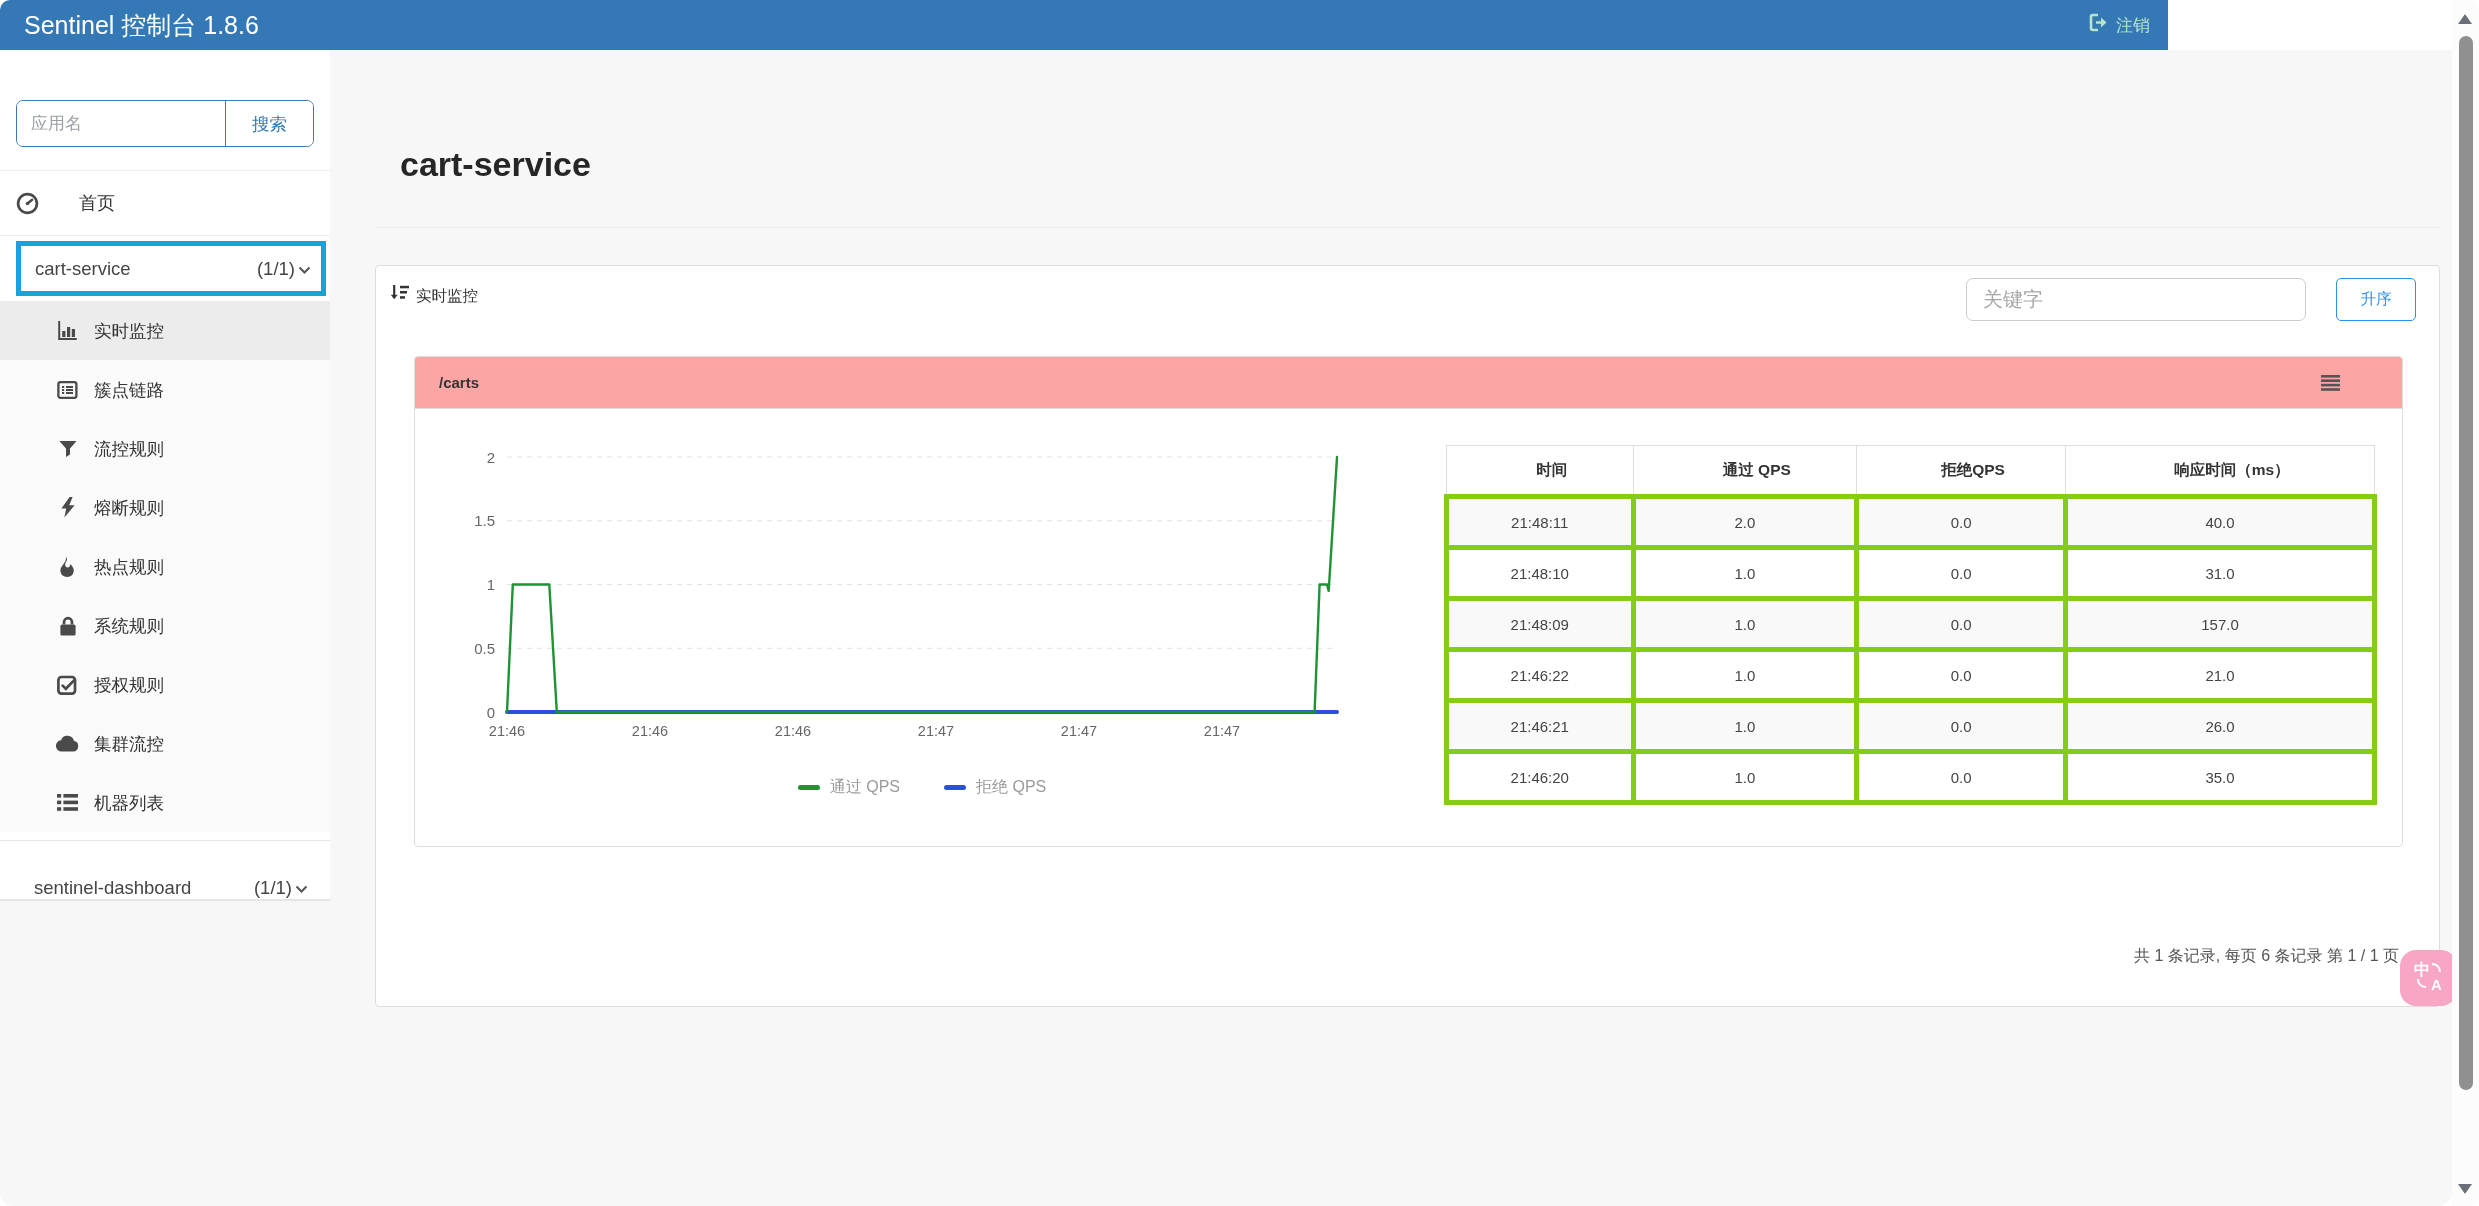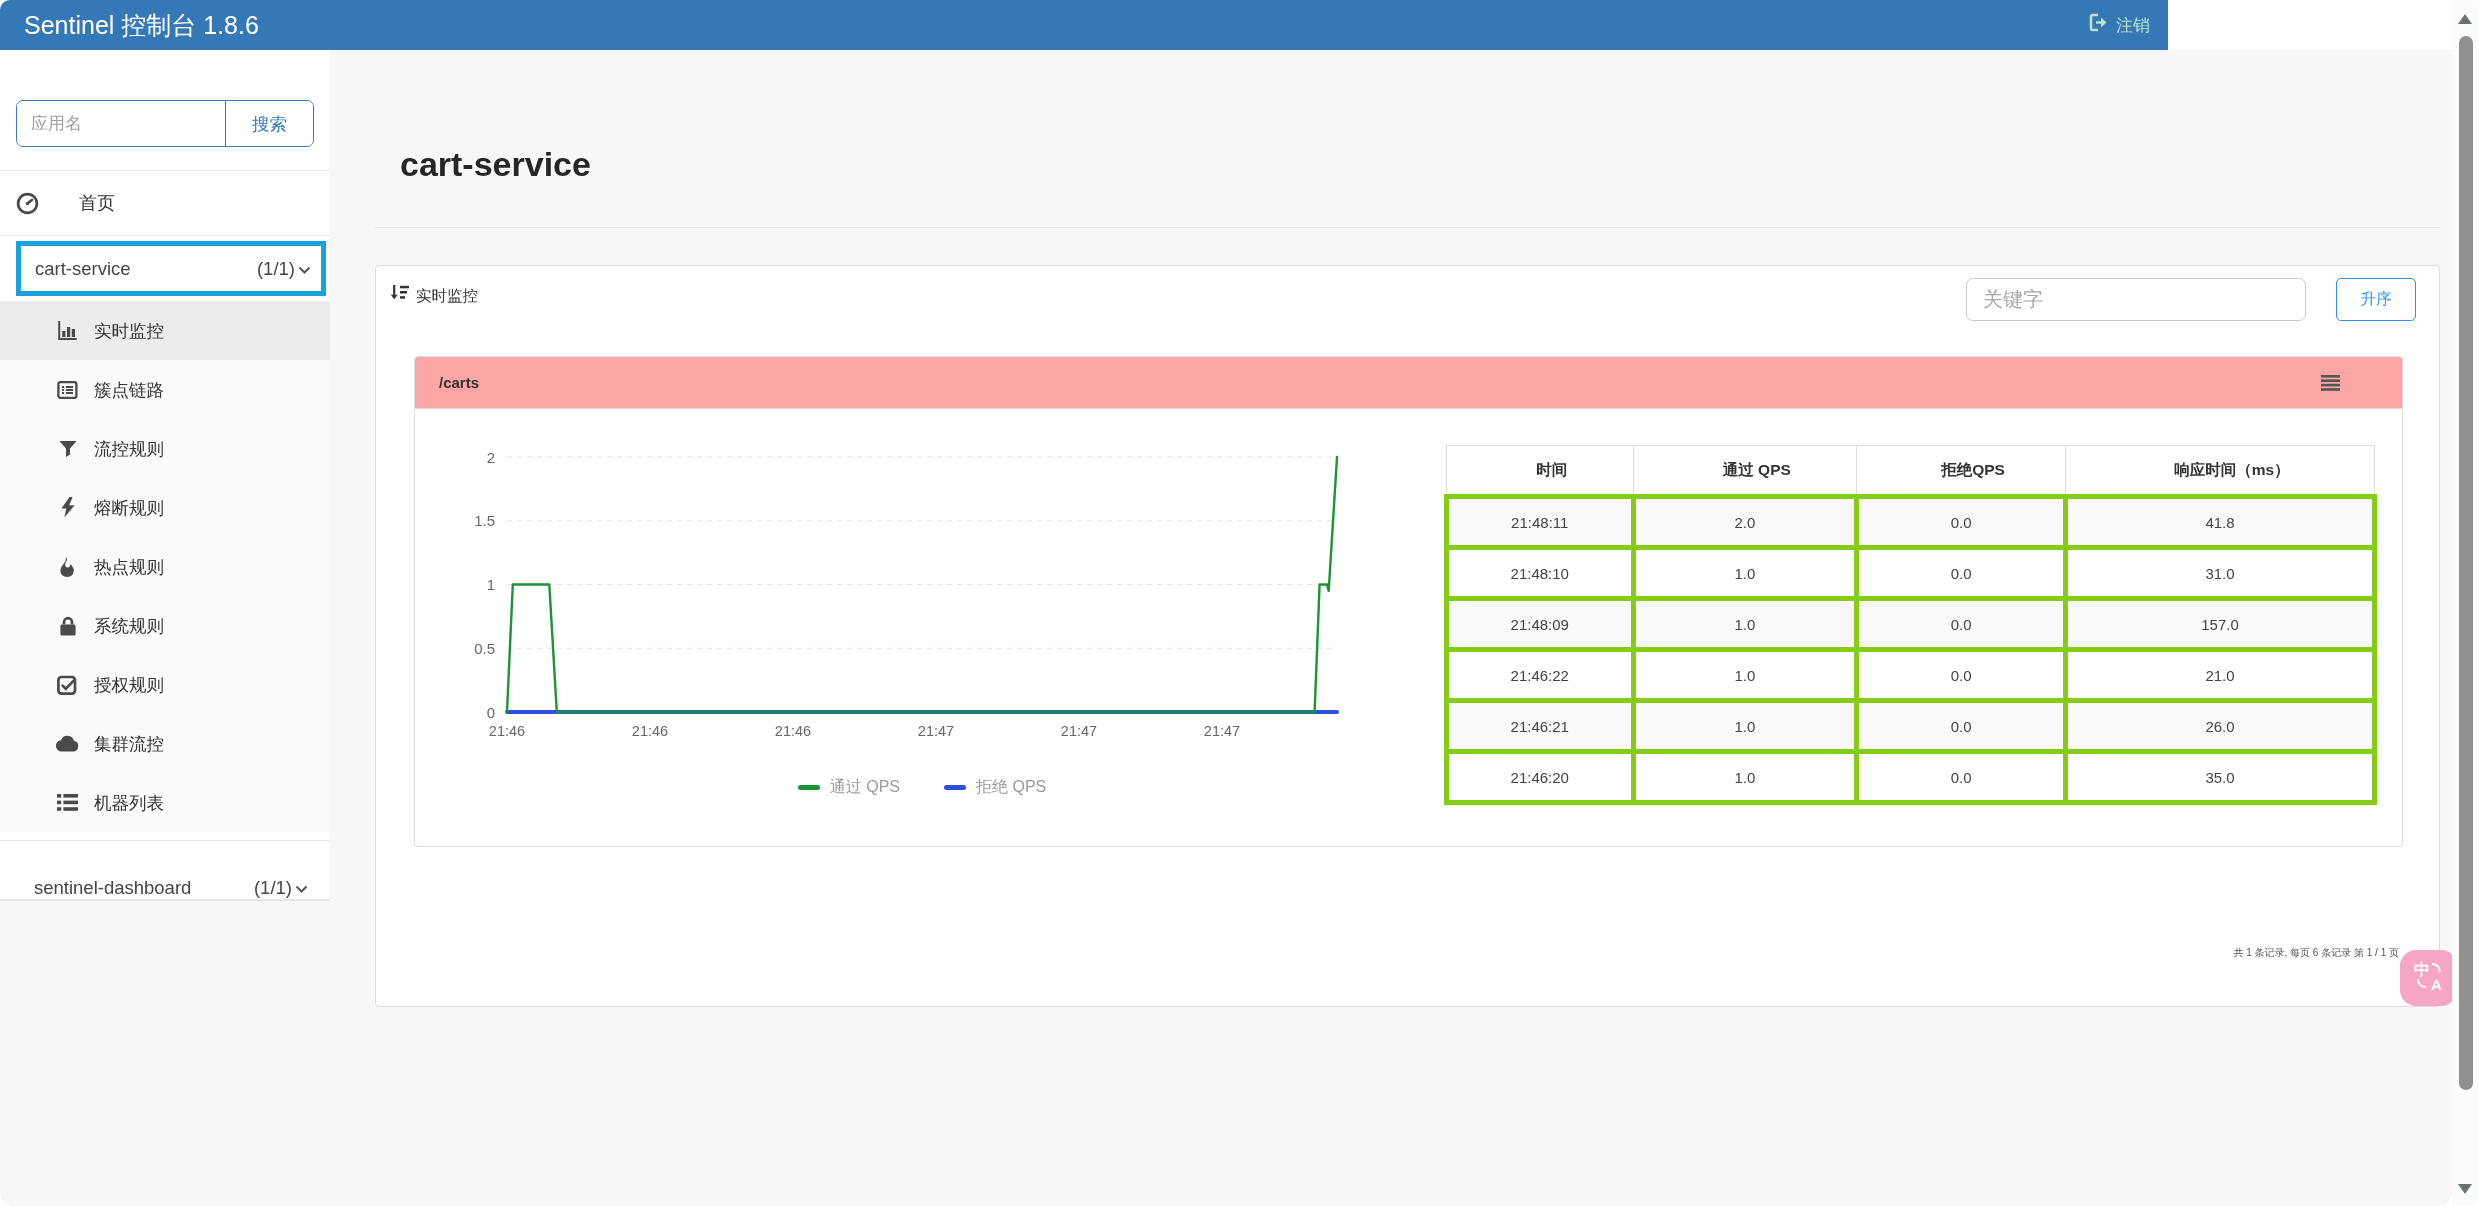--- a/index.html
+++ b/index.html
@@ -68,21 +68,21 @@
   .legend-dash { width:22px; height:5px; border-radius:2.5px; }
   .legend-label { font-size:16px; color:#9a9a9a; }
 
   .qps-table { position:absolute; left:1029px; top:36px; width:933px; border-collapse:collapse; }
   .qps-table th { height:51px; border:1px solid #ddd; border-bottom:2px solid #ddd; font-size:15.5px;
                   font-weight:bold; color:#333; text-align:center; background:#fff;padding-left:24px; }
   .qps-table td { height:51px; border:5px solid #84cc16; font-size:15px; color:#444; text-align:center; }
   .qps-table tbody tr:nth-child(odd) { background:#f9f9f9; }
   .qps-table tbody tr:nth-child(even) { background:#fff; }
 
-  .pagination { position:absolute; right:40px; top:680px; font-size:10px; color:#555; }
+  .pagination { position:absolute; right:40px; top:680px; font-size:16px; color:#555; }
 
   
   .fab { position:absolute; left:2400px; top:950px; width:57px; height:56px; background:#f7a6c5;
          border-radius:16px; display:flex; align-items:center; justify-content:center; cursor:pointer; }
 
   
   .scrollbar { position:absolute; right:0; top:0; width:27px; height:1206px; background:#fcfcfd;
                border-radius:0 10px 10px 0; }
   .sb-up { position:absolute; top:14px; left:6px; width:0; height:0; border-left:7px solid transparent;
            border-right:7px solid transparent; border-bottom:10px solid #6b6f76; cursor:pointer; }
@@ -305,21 +305,21 @@
                     <th>通过 QPS</th>
                     <th>拒绝QPS</th>
                     <th>响应时间（ms）</th>
                   </tr>
                 </thead>
               <tbody>
                   <tr>
                     <td>21:48:11</td>
                     <td>2.0</td>
                     <td>0.0</td>
-                    <td>41.8</td>
+                    <td>40.0</td>
                   </tr>
                   <tr>
                     <td>21:48:10</td>
                     <td>1.0</td>
                     <td>0.0</td>
                     <td>31.0</td>
                   </tr>
                   <tr>
                     <td>21:48:09</td>
                     <td>1.0</td>

